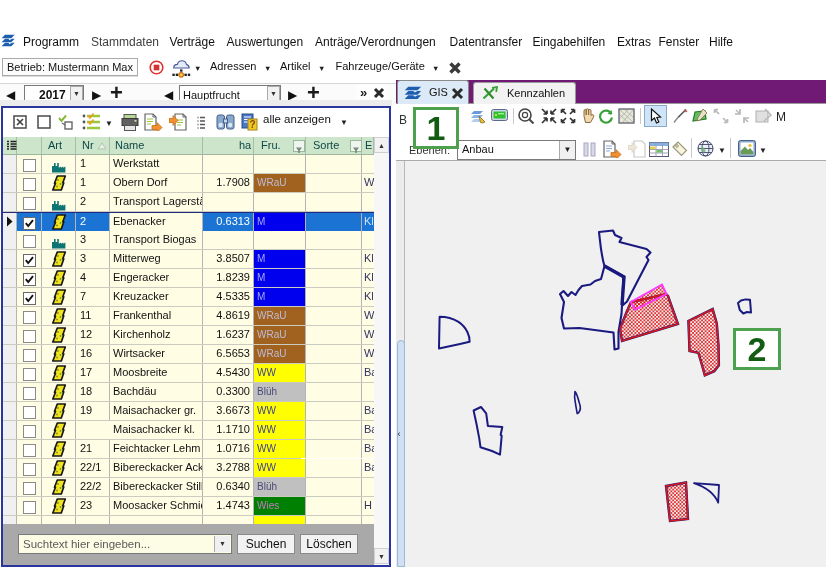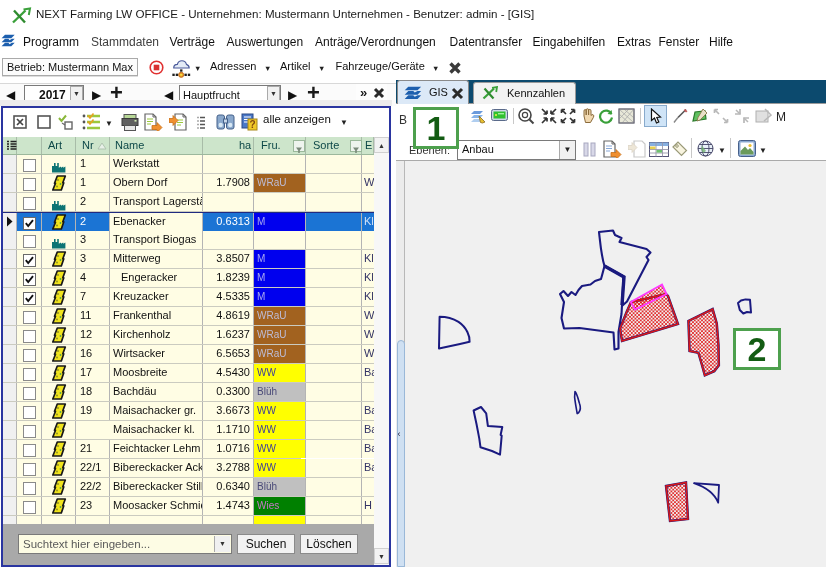--- a/index.html
+++ b/index.html
@@ -6,28 +6,20 @@
 html,body { width:826px; height:567px; overflow:hidden; background:#fff;
   font-family:"Liberation Sans", sans-serif; }
 .abs { position:absolute; }
 #app { position:relative; width:826px; height:567px; background:#fff; }
 .tx { position:absolute; white-space:nowrap; }
 </style>
 </head>
 <body>
 <div id="app">
 
-<div class="abs" id="titlebar" style="left:0;top:0;width:826px;height:28px;background:#fff;">
-  <svg class="abs" style="left:11px;top:7px" width="21" height="17" viewBox="0 0 21 17">
-    <path d="M2 15.5 L14.5 3.5" stroke="#3aa03a" stroke-width="2.4" fill="none"></path>
-    <path d="M3 3.5 L14 15.5" stroke="#2e8b2e" stroke-width="2.4" fill="none"></path>
-    <path d="M12.5 2.6 L19 1.4 L17.8 8" fill="none" stroke="#3aa03a" stroke-width="2"></path>
-  </svg>
-  <div class="tx" style="left:36px;top:7px;font-size:11.6px;color:#1a1a1a;">NEXT Farming LW OFFICE - Unternehmen: Mustermann Unternehmen - Benutzer: admin - [GIS]</div>
-</div>
 
 <div class="abs" id="menubar" style="left:0;top:28px;width:826px;height:28px;background:#fff;">
   <svg class="abs" style="left:1px;top:5px" width="16" height="15" viewBox="0 0 28 24">
     <path d="M1 8 L7 2 L24 2 L18 8 Z" fill="#1d5fae"></path>
     <path d="M1 15 L7 9 L13 9 L15 11.5 L19 9 L24 9 L18 15 Z" fill="#1d5fae"></path>
     <path d="M1 22 L7 16 L13 16 L15 18.5 L19 16 L24 16 L18 22 Z" fill="#1d5fae"></path>
   </svg>
   <div class="tx" style="left:23px;top:7px;font-size:12px;color:#111;">Programm</div>
   <div class="tx" style="left:91px;top:7px;font-size:12px;color:#404040;">Stammdaten</div>
   <div class="tx" style="left:169.5px;top:7px;font-size:12px;color:#111;">Verträge</div>
@@ -380,21 +372,21 @@
               <path d="M6.3 1 L14.3 1 L11.8 7.8 L12.8 7.8 L10.3 15 L1.8 15 L4.5 8.2 L3.5 8.2 Z" fill="#f0e41c" stroke="#181818" stroke-width="1.7" stroke-linejoin="round"></path>
               <circle cx="7" cy="5" r="0.9" fill="#8a8a20"></circle>
               <circle cx="9.5" cy="9" r="0.9" fill="#55a055"></circle>
               <circle cx="6" cy="11.5" r="0.9" fill="#8a8a20"></circle>
             </svg></span>
         </div>
 <div class="abs" style="left:73px;top:0;width:34px;height:18px;background:#fffde4;border-right:1px solid #b4b4b4;font-size:11px;color:#111;">
           <span style="position:absolute;left:4px;top:2px">4</span>
         </div>
 <div class="abs" style="left:107px;top:0;width:93px;height:18px;background:#fffde4;border-right:1px solid #b4b4b4;font-size:11px;color:#111;overflow:hidden;">
-          <span style="position:absolute;left:11px;top:2px;white-space:nowrap;">Engeracker</span>
+          <span style="position:absolute;left:3px;top:2px;white-space:nowrap;">Engeracker</span>
         </div>
 <div class="abs" style="left:200px;top:0;width:51px;height:18px;background:#fffde4;border-right:1px solid #b4b4b4;font-size:11px;color:#111;text-align:right;">
           <span style="position:absolute;right:3px;top:2px">1.8239</span>
         </div>
 <div class="abs" style="left:251px;top:0;width:52px;height:18px;background:#0000ee;border-right:1px solid #b4b4b4;font-size:10px;color:#a8a8f0;">
           <span style="position:absolute;left:3px;top:3px">M</span>
         </div>
 <div class="abs" style="left:303px;top:0;width:56px;height:18px;background:#fffde4;border-right:1px solid #b4b4b4;"></div>
 <div class="abs" style="left:359px;top:0;width:12px;height:18px;background:#fffde4;font-size:11px;color:#333366;overflow:hidden;">
           <span style="position:absolute;left:2px;top:2px">Kl</span>
@@ -804,21 +796,21 @@
 <div class="abs" style="left:0;top:416px;width:371px;height:41px;background:#a9a9a9;">
 <div class="abs" style="left:15px;top:10px;width:214px;height:20px;background:#fdfce4;border:1px solid #7a7a7a;font-size:11.5px;color:#5a5a5a;">
           <span style="position:absolute;left:4px;top:3px;">Suchtext hier eingeben...</span>
           <span class="abs" style="right:1px;top:1px;width:16px;height:16px;background:#f0f0f0;border-left:1px solid #aaa;text-align:center;font-size:7px;color:#333;line-height:16px;">▼</span>
         </div>
 <div class="abs" style="left:234px;top:10px;width:58px;height:20px;background:#f2f2f2;border:1px solid #8a8a8a;font-size:12px;color:#111;text-align:center;line-height:18px;">Suchen</div>
 <div class="abs" style="left:297px;top:10px;width:58px;height:20px;background:#f2f2f2;border:1px solid #8a8a8a;font-size:12px;color:#111;text-align:center;line-height:18px;">Löschen</div>
 </div>
 </div>
 
-<div class="abs" id="rightpanel" style="left:396px;top:80px;width:430px;height:487px;background:#0c4a6e;">
+<div class="abs" id="rightpanel" style="left:396px;top:80px;width:430px;height:487px;background:#701a75;">
 <div class="abs" style="left:0;top:23px;width:430px;height:1px;background:#9a9a9a;"></div>
 <div class="abs" style="left:1px;top:0px;width:72px;height:24px;background:#dce9f7;border:1px solid #8a8a8a;border-bottom:none;border-radius:3px 3px 0 0;">
         <span style="position:absolute;left:6px;top:4px"><svg width="20" height="15" viewBox="0 0 28 20">
             <path d="M1 7 L6 2 L24 2 L19 7 Z" fill="#1d5fae"></path>
             <path d="M1 13 L6 8 L13 8 L15 10 L19 8 L24 8 L19 13 Z" fill="#1d5fae"></path>
             <path d="M1 19 L6 14 L13 14 L15 16 L19 14 L24 14 L19 19 Z" fill="#1d5fae"></path>
           </svg></span>
         <span class="tx" style="left:31px;top:5px;font-size:11px;color:#111;">GIS</span>
         <svg style="position:absolute;left:53px;top:6px" width="13" height="13" viewBox="0 0 13 13">
           <path d="M2 2 L11 11 M11 2 L2 11" stroke="#2a2a2a" stroke-width="3"></path>

